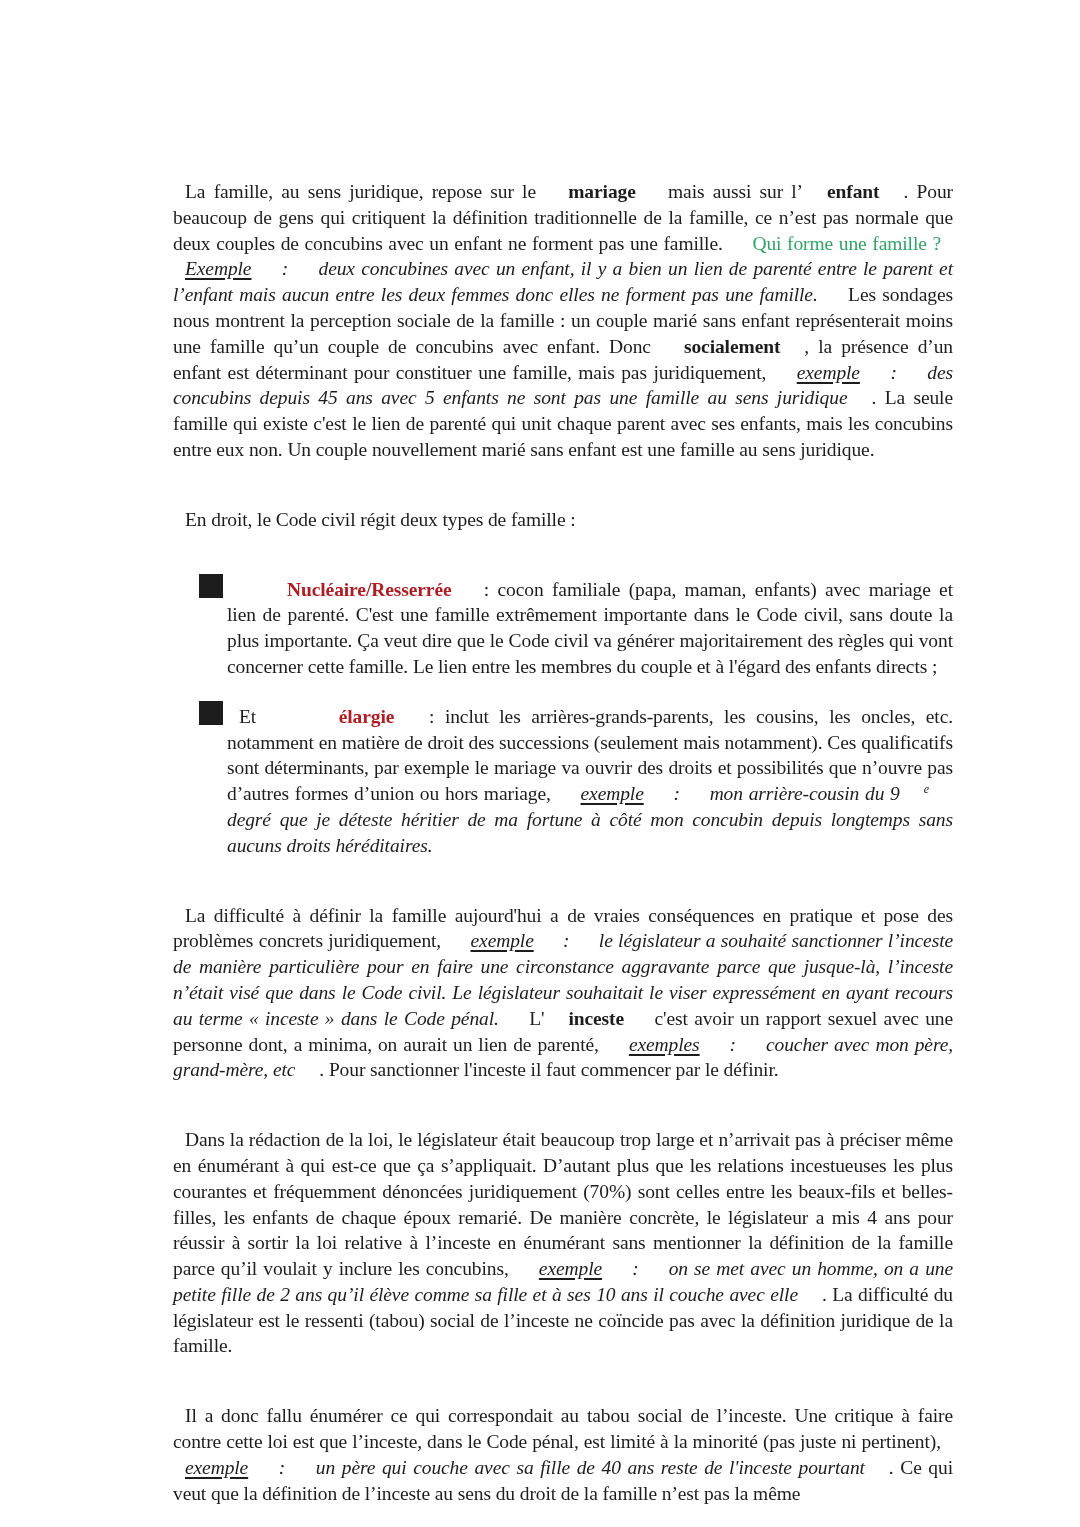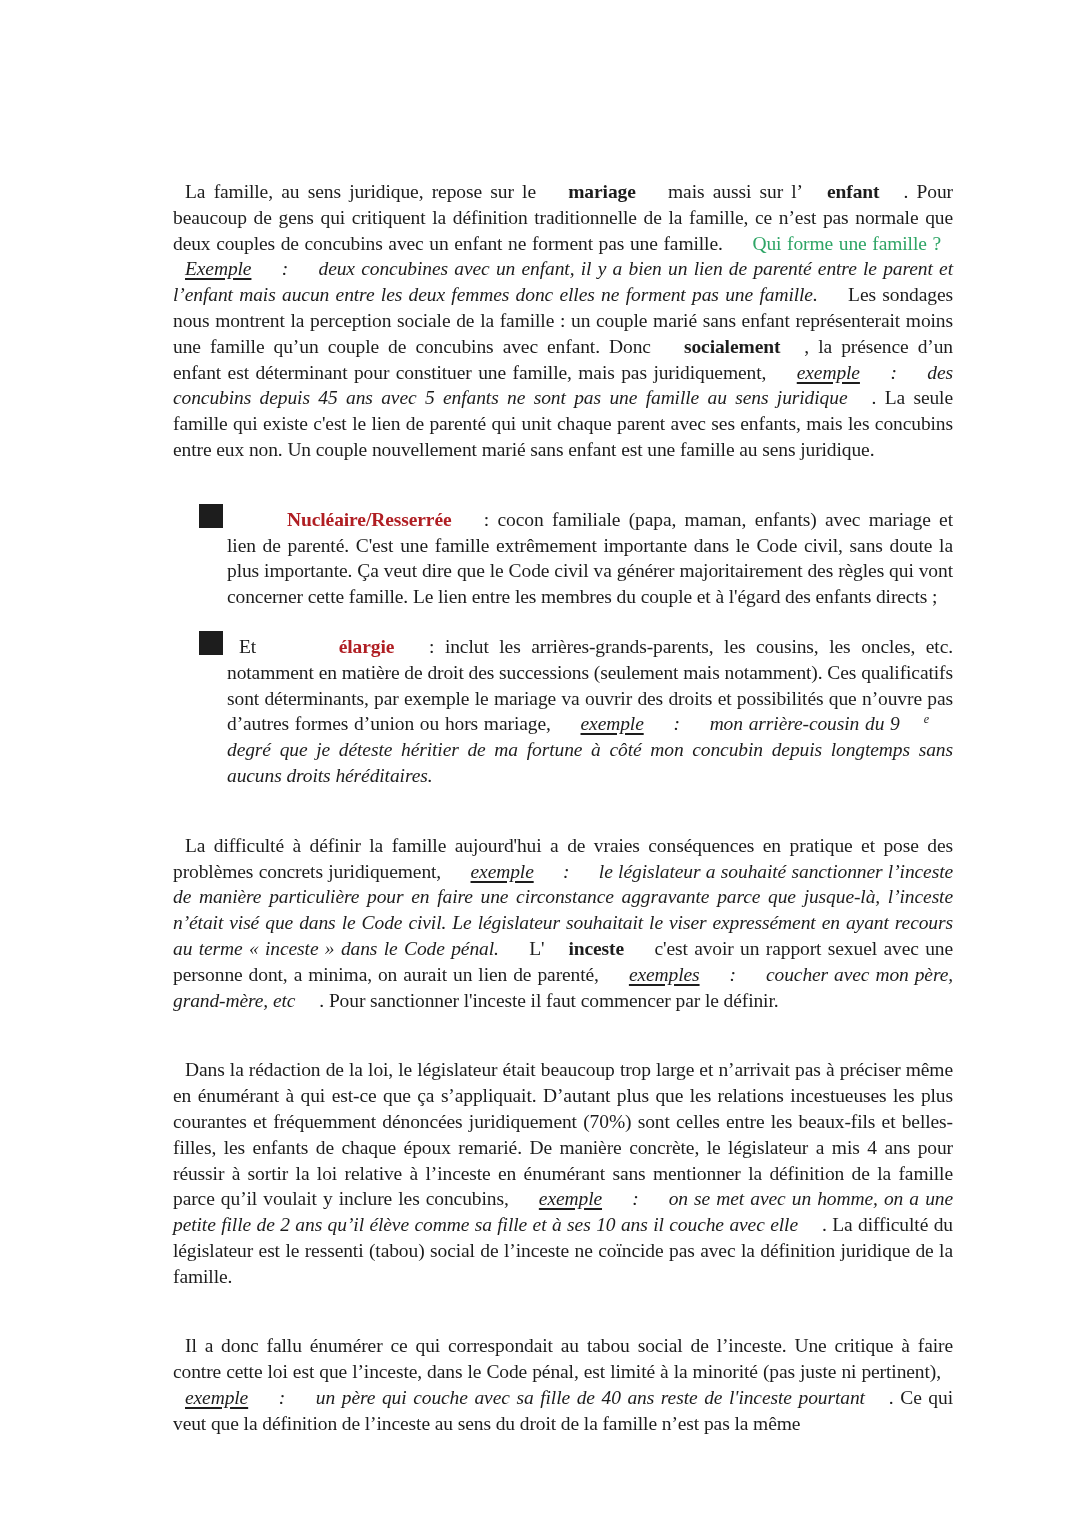--- a/index.html
+++ b/index.html
@@ -59,20 +59,21 @@
   .green{color:var(--green);}
   .red{color:var(--red);margin-left:48px;}
   .sup{font-size:0.62em;vertical-align:super;line-height:0;}
 </style>
 </head>
 <body>
 
 <div class="page">
   <div class="doc-body">
       <p class="doc-paragraph"><span>La famille, au sens juridique, repose sur le </span><span class="b">mariage</span><span> mais aussi sur l’</span><span class="b">enfant</span><span>. Pour beaucoup de gens qui critiquent la définition traditionnelle de la famille, ce n’est pas normale que deux couples de concubins avec un enfant ne forment pas une famille. </span><span class="green">Qui forme une famille&nbsp;? </span><span class="i u">Exemple</span><span class="i">&nbsp;: </span><span class="i">deux concubines avec un enfant, il y a bien un lien de parenté entre le parent et l’enfant mais aucun entre les deux femmes donc elles ne forment pas une famille.</span><span> Les sondages nous montrent la perception sociale de la famille&nbsp;: un couple marié sans enfant représenterait moins une famille qu’un couple de concubins avec enfant. Donc </span><span class="b">socialement</span><span>, la présence d’un enfant est déterminant pour constituer une famille, mais pas juridiquement, </span><span class="i u">exemple</span><span class="i">&nbsp;: </span><span class="i">des concubins depuis 45 ans avec 5 enfants ne sont pas une famille au sens juridique</span><span>. La seule famille qui existe c'est le lien de parenté qui unit chaque parent avec ses enfants, mais les concubins entre eux non. Un couple nouvellement marié sans enfant est une famille au sens juridique.</span></p>
+      <p class="doc-paragraph"><span>En droit, le Code civil régit deux types de famille&nbsp;:</span></p>
       <ul class="doc-list">
         <li class="doc-list-item"><span class="bullet"></span><span class="b red">Nucléaire/Resserrée</span><span>&nbsp;: cocon familiale (papa, maman, enfants) avec mariage et lien de parenté. C'est une famille extrêmement importante dans le Code civil, sans doute la plus importante. Ça veut dire que le Code civil va générer majoritairement des règles qui vont concerner cette famille. Le lien entre les membres du couple et à l'égard des enfants directs&nbsp;;</span></li>
         <li class="doc-list-item"><span class="bullet"></span><span>Et </span><span class="b red">élargie</span><span>&nbsp;: inclut les arrières-grands-parents, les cousins, les oncles, etc. notamment en matière de droit des successions (seulement mais notamment). Ces qualificatifs sont déterminants, par exemple le mariage va ouvrir des droits et possibilités que n’ouvre pas d’autres formes d’union ou hors mariage, </span><span class="i u">exemple</span><span class="i">&nbsp;: </span><span class="i">mon arrière-cousin du 9</span><span class="i sup">e</span><span class="i"> degré que je déteste héritier de ma fortune à côté mon concubin depuis longtemps sans aucuns droits héréditaires.</span></li>
       </ul>
       <p class="doc-paragraph"><span>La difficulté à définir la famille aujourd'hui a de vraies conséquences en pratique et pose des problèmes concrets juridiquement, </span><span class="i u">exemple</span><span class="i">&nbsp;: </span><span class="i">le législateur a souhaité sanctionner l’inceste de manière particulière pour en faire une circonstance aggravante parce que jusque-là, l’inceste n’était visé que dans le Code civil. Le législateur souhaitait le viser expressément en ayant recours au terme «&nbsp;inceste&nbsp;» dans le Code pénal.</span><span> L'</span><span class="b">inceste</span><span> c'est avoir un rapport sexuel avec une personne dont, a minima, on aurait un lien de parenté, </span><span class="i u">exemples</span><span class="i">&nbsp;: </span><span class="i">coucher avec mon père, grand-mère, etc</span><span>. Pour sanctionner l'inceste il faut commencer par le définir.</span></p>
       <p class="doc-paragraph"><span>Dans la rédaction de la loi, le législateur était beaucoup trop large et n’arrivait pas à préciser même en énumérant à qui est-ce que ça s’appliquait. D’autant plus que les relations incestueuses les plus courantes et fréquemment dénoncées juridiquement (70%) sont celles entre les beaux-fils et belles-filles, les enfants de chaque époux remarié. De manière concrète, le législateur a mis 4 ans pour réussir à sortir la loi relative à l’inceste en énumérant sans mentionner la définition de la famille parce qu’il voulait y inclure les concubins, </span><span class="i u">exemple</span><span class="i">&nbsp;: </span><span class="i">on se met avec un homme, on a une petite fille de 2 ans qu’il élève comme sa fille et à ses 10 ans il couche avec elle</span><span>. La difficulté du législateur est le ressenti (tabou) social de l’inceste ne coïncide pas avec la définition juridique de la famille.</span></p>
       <p class="doc-paragraph"><span>Il a donc fallu énumérer ce qui correspondait au tabou social de l’inceste. Une critique à faire contre cette loi est que l’inceste, dans le Code pénal, est limité à la minorité (pas juste ni pertinent), </span><span class="i u">exemple</span><span class="i">&nbsp;: </span><span class="i">un père qui couche avec sa fille de 40 ans reste de l'inceste pourtant</span><span>. Ce qui veut que la définition de l’inceste au sens du droit de la famille n’est pas la même</span></p>
     </div>
 </div>
 

